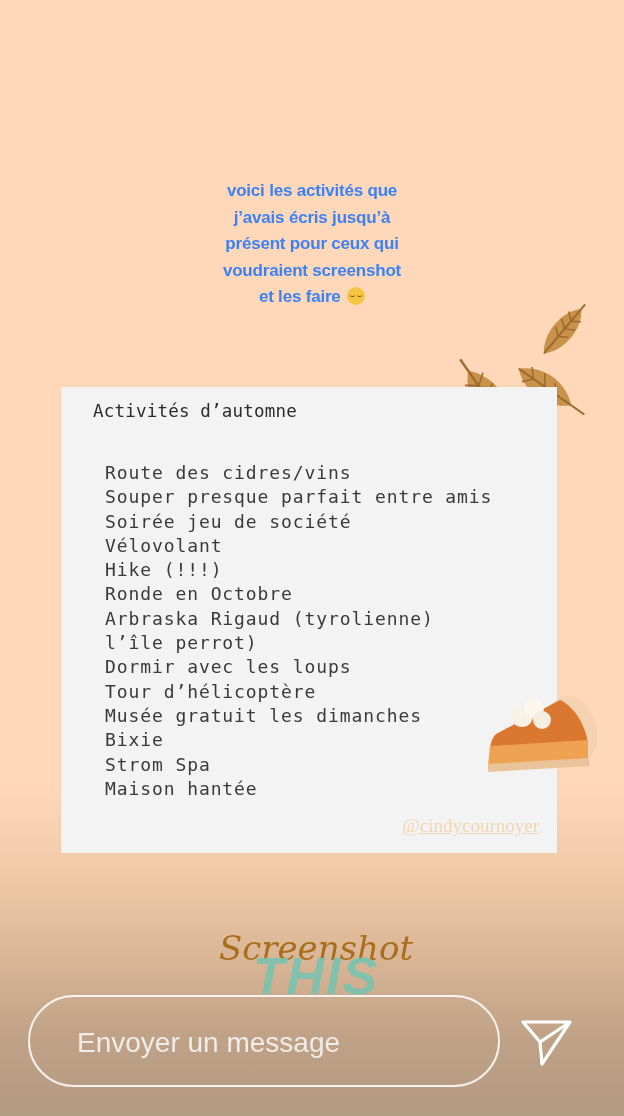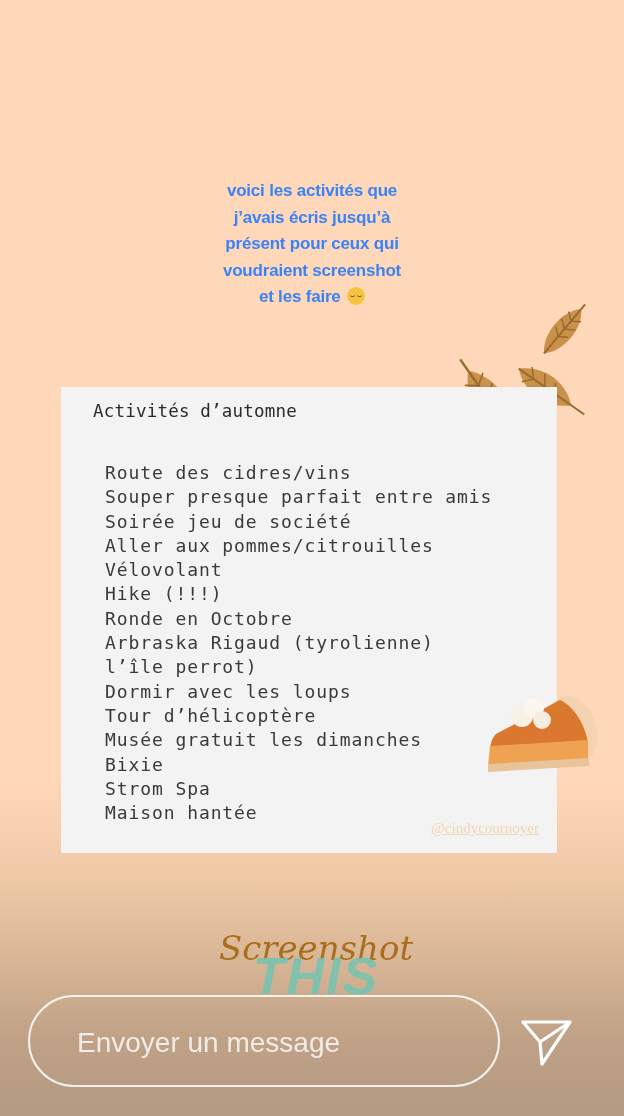--- a/index.html
+++ b/index.html
@@ -33,21 +33,21 @@
     letter-spacing:0.2px;
   }
   .list {
     position:absolute; left:32px; top:62px; margin:12px; padding:0; list-style:none;
     font-family:"DejaVu Sans Mono", monospace; font-size:18px; color:#3a3a3a;
     line-height:24.3px; letter-spacing:0.9px;
   }
   .list li { white-space:nowrap; }
   .watermark {
     position:absolute; right:18px; bottom:16px;
-    font-family:"Liberation Serif", serif; font-size:15px; color:#F2D6B0;
+    font-family:"Liberation Serif", serif; font-size:19px; color:#F2D6B0;
     text-decoration:underline;
   }
   .leaves { position:absolute; left:440px; top:292px; width:160px; height:160px; }
   .pie { position:absolute; left:482px; top:686px; width:120px; height:90px; }
   .screenshot-sticker { position:absolute; left:218px; top:908px; width:196px; height:100px; }
   .st-script {
     position:absolute; left:0; top:0; width:196px; text-align:center;
     font-family:"DejaVu Serif", serif; font-style:italic; font-size:34px;
     color:#a16207; opacity:0.85;margin-top:20px;
   }
@@ -99,21 +99,20 @@
     <path d="M0,-14 L9,-22 M0,0 L11,-8 M0,14 L9,6 M0,-14 L-9,-22 M0,0 L-11,-8 M0,14 L-9,6" stroke="#9A6A2E" stroke-width="1.5" fill="none"></path>
   </g>
 </svg>
 
 <div class="card">
   <div class="card-title">Activités d’automne</div>
   <ul class="list">
     <li>Route des cidres/vins</li>
     <li>Souper presque parfait entre amis</li>
     <li>Soirée jeu de société</li>
-    <li>Aller aux pommes/citrouilles</li>
     <li>Vélovolant</li>
     <li>Hike (!!!)</li>
     <li>Ronde en Octobre</li>
     <li>Arbraska Rigaud (tyrolienne)</li>
     <li>l’île perrot)</li>
     <li>Dormir avec les loups</li>
     <li>Tour d’hélicoptère</li>
     <li>Musée gratuit les dimanches</li>
     <li>Bixie</li>
     <li>Strom Spa</li>

